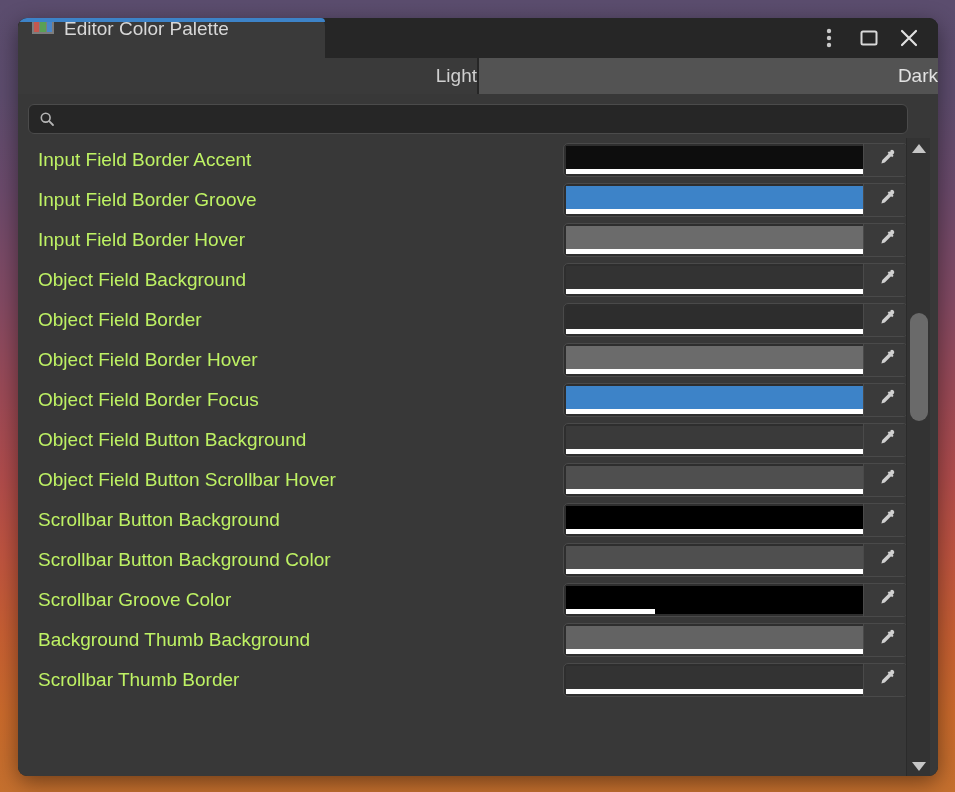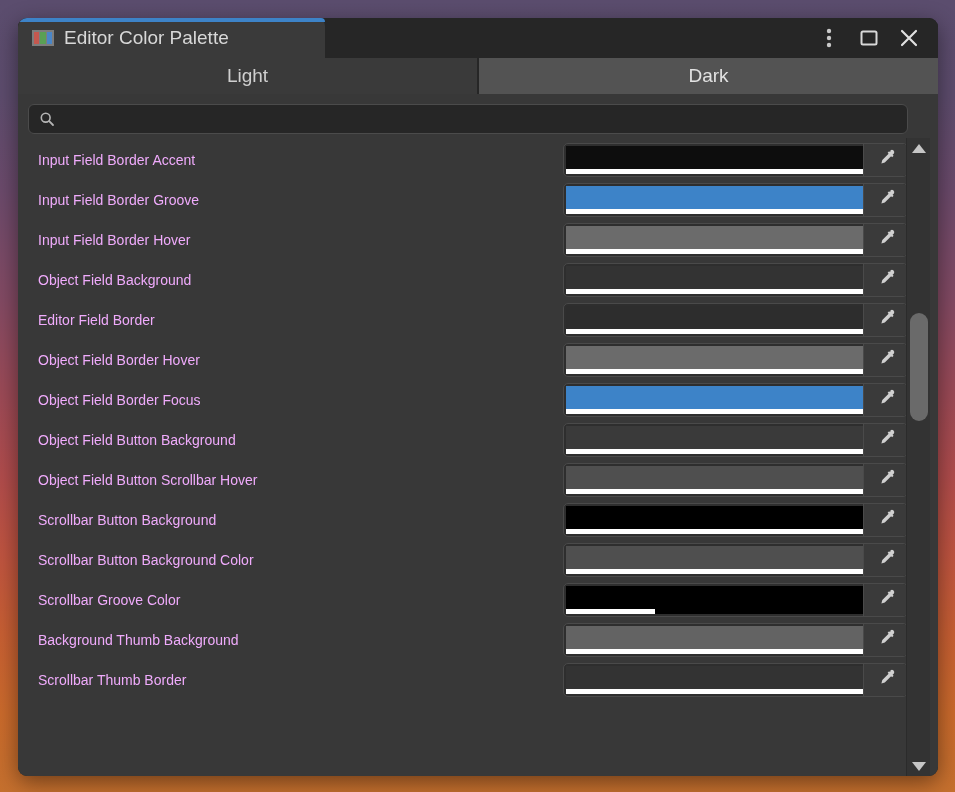--- a/index.html
+++ b/index.html
@@ -41,21 +41,20 @@
     position: relative;
     height: 40px;
     background: #262626;
     display: flex;
     align-items: stretch;
   }
 
   .win-tab {
     position: relative;
     display: flex;
-    align-items: center;
     gap: 10px;
     padding: 0 18px 0 14px;
     width: 307px;
     background: #3a3a3a;
     border-top-left-radius: 8px;
     border-top-right-radius: 8px;
   }
   .win-tab::before {
     content: "";
     position: absolute;
@@ -105,21 +104,21 @@
   
   .theme-tabs {
     display: flex;
     height: 36px;
     background: #262626;
     padding: 0 0 0 0;
     gap: 2px;
   }
   .theme-tab {
     flex: 1 1 0;
-    display: flex; align-items: center; justify-content: center;
+    display: flex; align-items: center; justify-content: flex-end;
     font-size: 19px;
     color: #cfcfcf;
   }
   .theme-tab.inactive { background: #3a3a3a; }
   .theme-tab.active   { background: #535353; color: #e2e2e2; }
 
   
   .content {
     position: relative;
     height: calc(758px - 40px - 36px);
@@ -162,22 +161,22 @@
   }
   .list-inner { position: absolute; left: 0; right: 22px; top: 0; }
 
   .row {
     height: 40px;
     display: flex;
     align-items: center;
   }
   .row-label {
     flex: 1 1 auto;
-    color: #f0abfc;
-    font-size: 14px;
+    color: #bef264;
+    font-size: 19px;
     padding-left: 12px;
     white-space: nowrap;
     overflow: hidden;
   }
 
   .color-field {
     flex: 0 0 auto;
     width: 345px;
     height: 34px;
     display: flex;
@@ -347,21 +346,21 @@
                 <div class="alpha-fill" style="width: 100%;"></div>
               </div>
               <div class="picker-btn">
                 <span><svg width="20" height="20" viewBox="0 0 20 20">
                     <path d="M14.6 2.2a2.4 2.4 0 0 1 3.3 3.3l-1.3 1.3 1 1-1.5 1.5-1-1-6.3 6.3-3.4.9.9-3.4 6.3-6.3-1-1L13.1 3.2l1 1z" fill="#d0d0d0"></path>
                   </svg></span>
               </div>
             </div>
           </div>
           <div class="row">
-            <div class="row-label">Editor Field Border</div>
+            <div class="row-label">Object Field Border</div>
             <div class="color-field">
               <div class="swatch">
                 <div class="main" style="background: rgb(45, 45, 45);"></div>
                 <div class="alpha-track"></div>
                 <div class="alpha-fill" style="width: 100%;"></div>
               </div>
               <div class="picker-btn">
                 <span><svg width="20" height="20" viewBox="0 0 20 20">
                     <path d="M14.6 2.2a2.4 2.4 0 0 1 3.3 3.3l-1.3 1.3 1 1-1.5 1.5-1-1-6.3 6.3-3.4.9.9-3.4 6.3-6.3-1-1L13.1 3.2l1 1z" fill="#d0d0d0"></path>
                   </svg></span>

